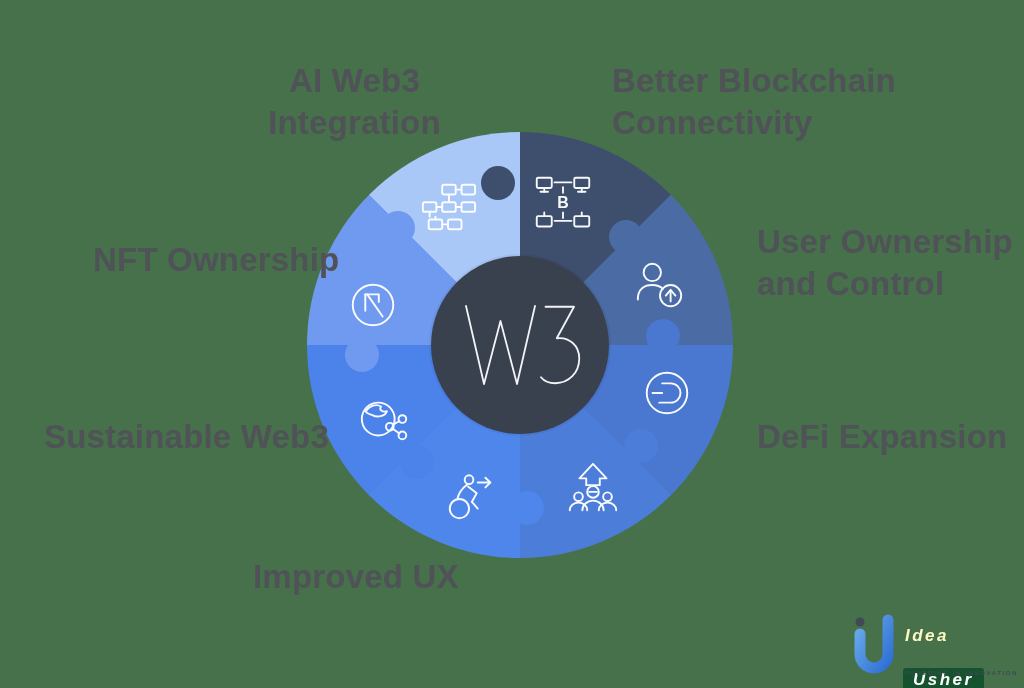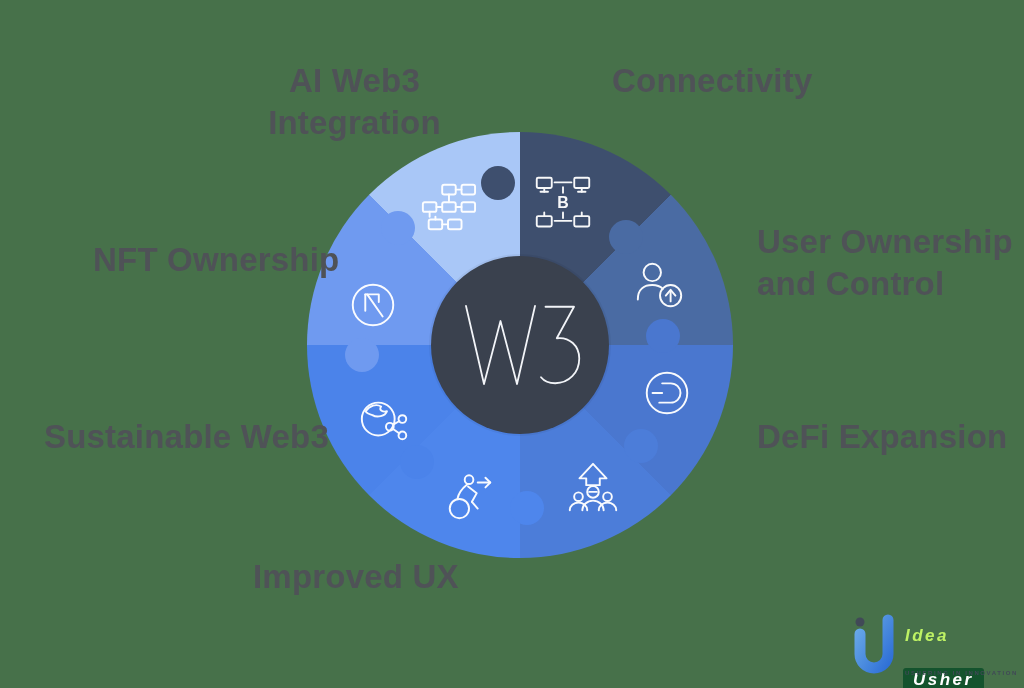--- a/index.html
+++ b/index.html
@@ -51,21 +51,21 @@
   .l-uoc{left:757px;top:221px;}
   .l-sw{left:44px;top:416px;}
   .l-defi{left:757px;top:416px;}
   .l-ux{left:253px;top:556px;}
   .l-dao{left:574px;top:556px;}
 
   
   .logo{position:absolute;left:848px;top:610px;width:170px;height:76px;}
   .logo-mark{position:absolute;left:0;top:0;width:56px;height:72px;}
   .logo-idea{position:absolute;left:57px;top:16px;font-size:17px;font-weight:700;
-             color:#bef264;letter-spacing:2.5px;font-style:italic;}
+             color:#fef9c3;letter-spacing:2.5px;font-style:italic;}
   .logo-usher{position:absolute;left:55px;top:35px;background:#14532d;
               color:#ffffff;font-size:17px;font-weight:700;letter-spacing:2.5px;
               padding:2px 10px 3px 10px;border-radius:3px;font-style:italic;margin-top:23px;}
   .logo-tag{position:absolute;left:57px;top:60px;font-size:6px;font-weight:700;
             color:#414957;letter-spacing:1.6px;}
 </style>
 </head>
 <body style="background-color: rgb(71, 113, 74);">
 
 <div class="stage">
@@ -191,20 +191,21 @@
         <path d="M134 29 H172 L149 71 C166 69 179 81 179 98 C179 117 165 131 147 131 C139 131 132 128 128 123"></path>
       </svg>
     </div>
   </div>
 
   <div class="lbl l-ai">
     <span>AI Web3</span>
     <span>Integration</span>
   </div>
   <div class="lbl l-bbc">
+    <span>Better Blockchain</span>
     <span>Connectivity</span>
   </div>
   <div class="lbl l-nft">
     <span>NFT Ownership</span>
   </div>
   <div class="lbl l-uoc">
     <span>User Ownership</span>
     <span>and Control</span>
   </div>
   <div class="lbl l-sw">

